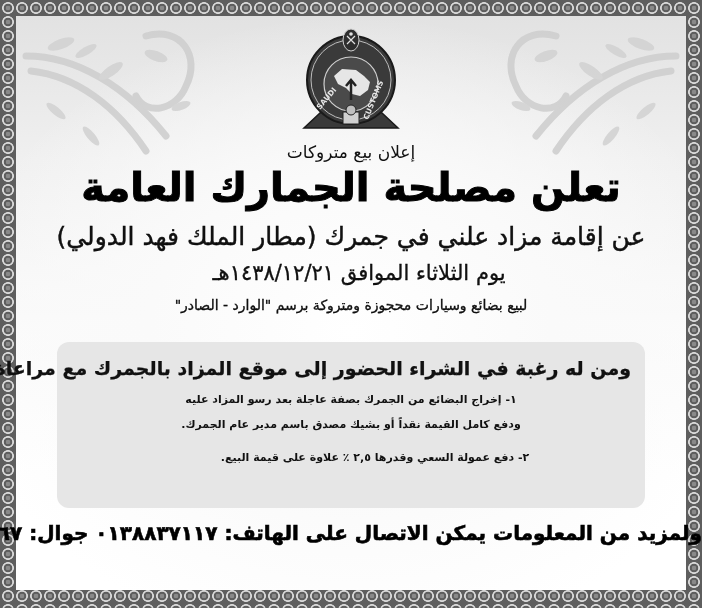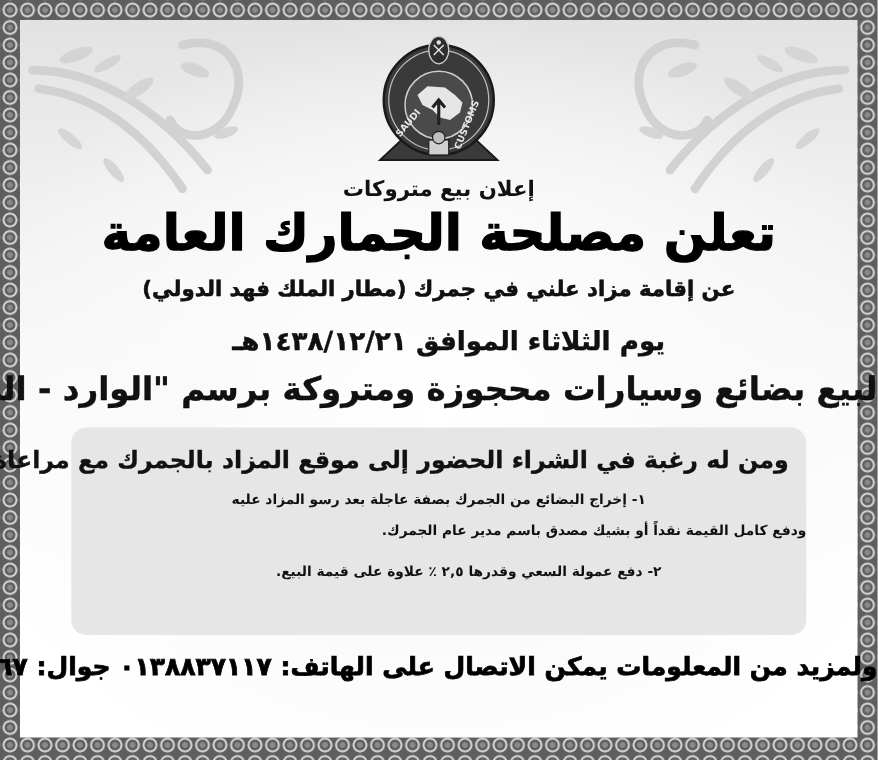--- a/index.html
+++ b/index.html
@@ -55,51 +55,51 @@
     left: 298px; top: 24px;
     width: 106px; height: 108px;
   }
 
   .text-line {
     position: absolute;
     left: 0; right: 0;
     text-align: center;
     direction: rtl;
     color: #111;
-    font-weight: bold;
+    font-weight: normal;
     white-space: nowrap;
   }
   .subtitle {
     top: 142px;
     font-size: 17px;
     letter-spacing: 0.5px;
   }
   .headline {
     top: 164px;
     font-size: 40px;
     letter-spacing: 1px;
     color: #000;
     font-family: "DejaVu Sans", sans-serif;
     font-weight: 900;
     -webkit-text-stroke: 1px #000;
   }
   .line3 {
     top: 222px;
-    font-size: 17px;
+    font-size: 25px;
     -webkit-text-stroke: 0.4px #000;
   }
   .line4 {
     top: 261px;
     font-size: 21px;
     margin-left: 16px;
     -webkit-text-stroke: 0.3px #000;
   }
   .line5 {
     top: 297px;
-    font-size: 26px;
+    font-size: 14px;
     -webkit-text-stroke: 0.3px #000;
   }
 
   .conditions-box {
     position: absolute;
     left: 57px; top: 342px;
     width: 588px; height: 166px;
     background: #e6e6e6;
     border-radius: 12px;
     direction: rtl;
@@ -117,21 +117,21 @@
     position: absolute;
     left: 0; right: 0;
     text-align: center;
     font-size: 11px;
     font-weight: bold;
     color: #111;
     white-space: nowrap;
     line-height: 20px;
   }
   .cond-item.i1a { top: 48px; }
-  .cond-item.i1b { top: 73px; text-align: right; }
+  .cond-item.i1b { top: 73px; }
   .cond-item.i2 { top: 106px; padding-left: 48px; }
   .cond-item.i3 { top: 132px; }
 
   .contact {
     top: 521px;
     font-size: 20px;
     font-weight: 900;
     -webkit-text-stroke: 0.6px #000;
     color: #000;
   }

